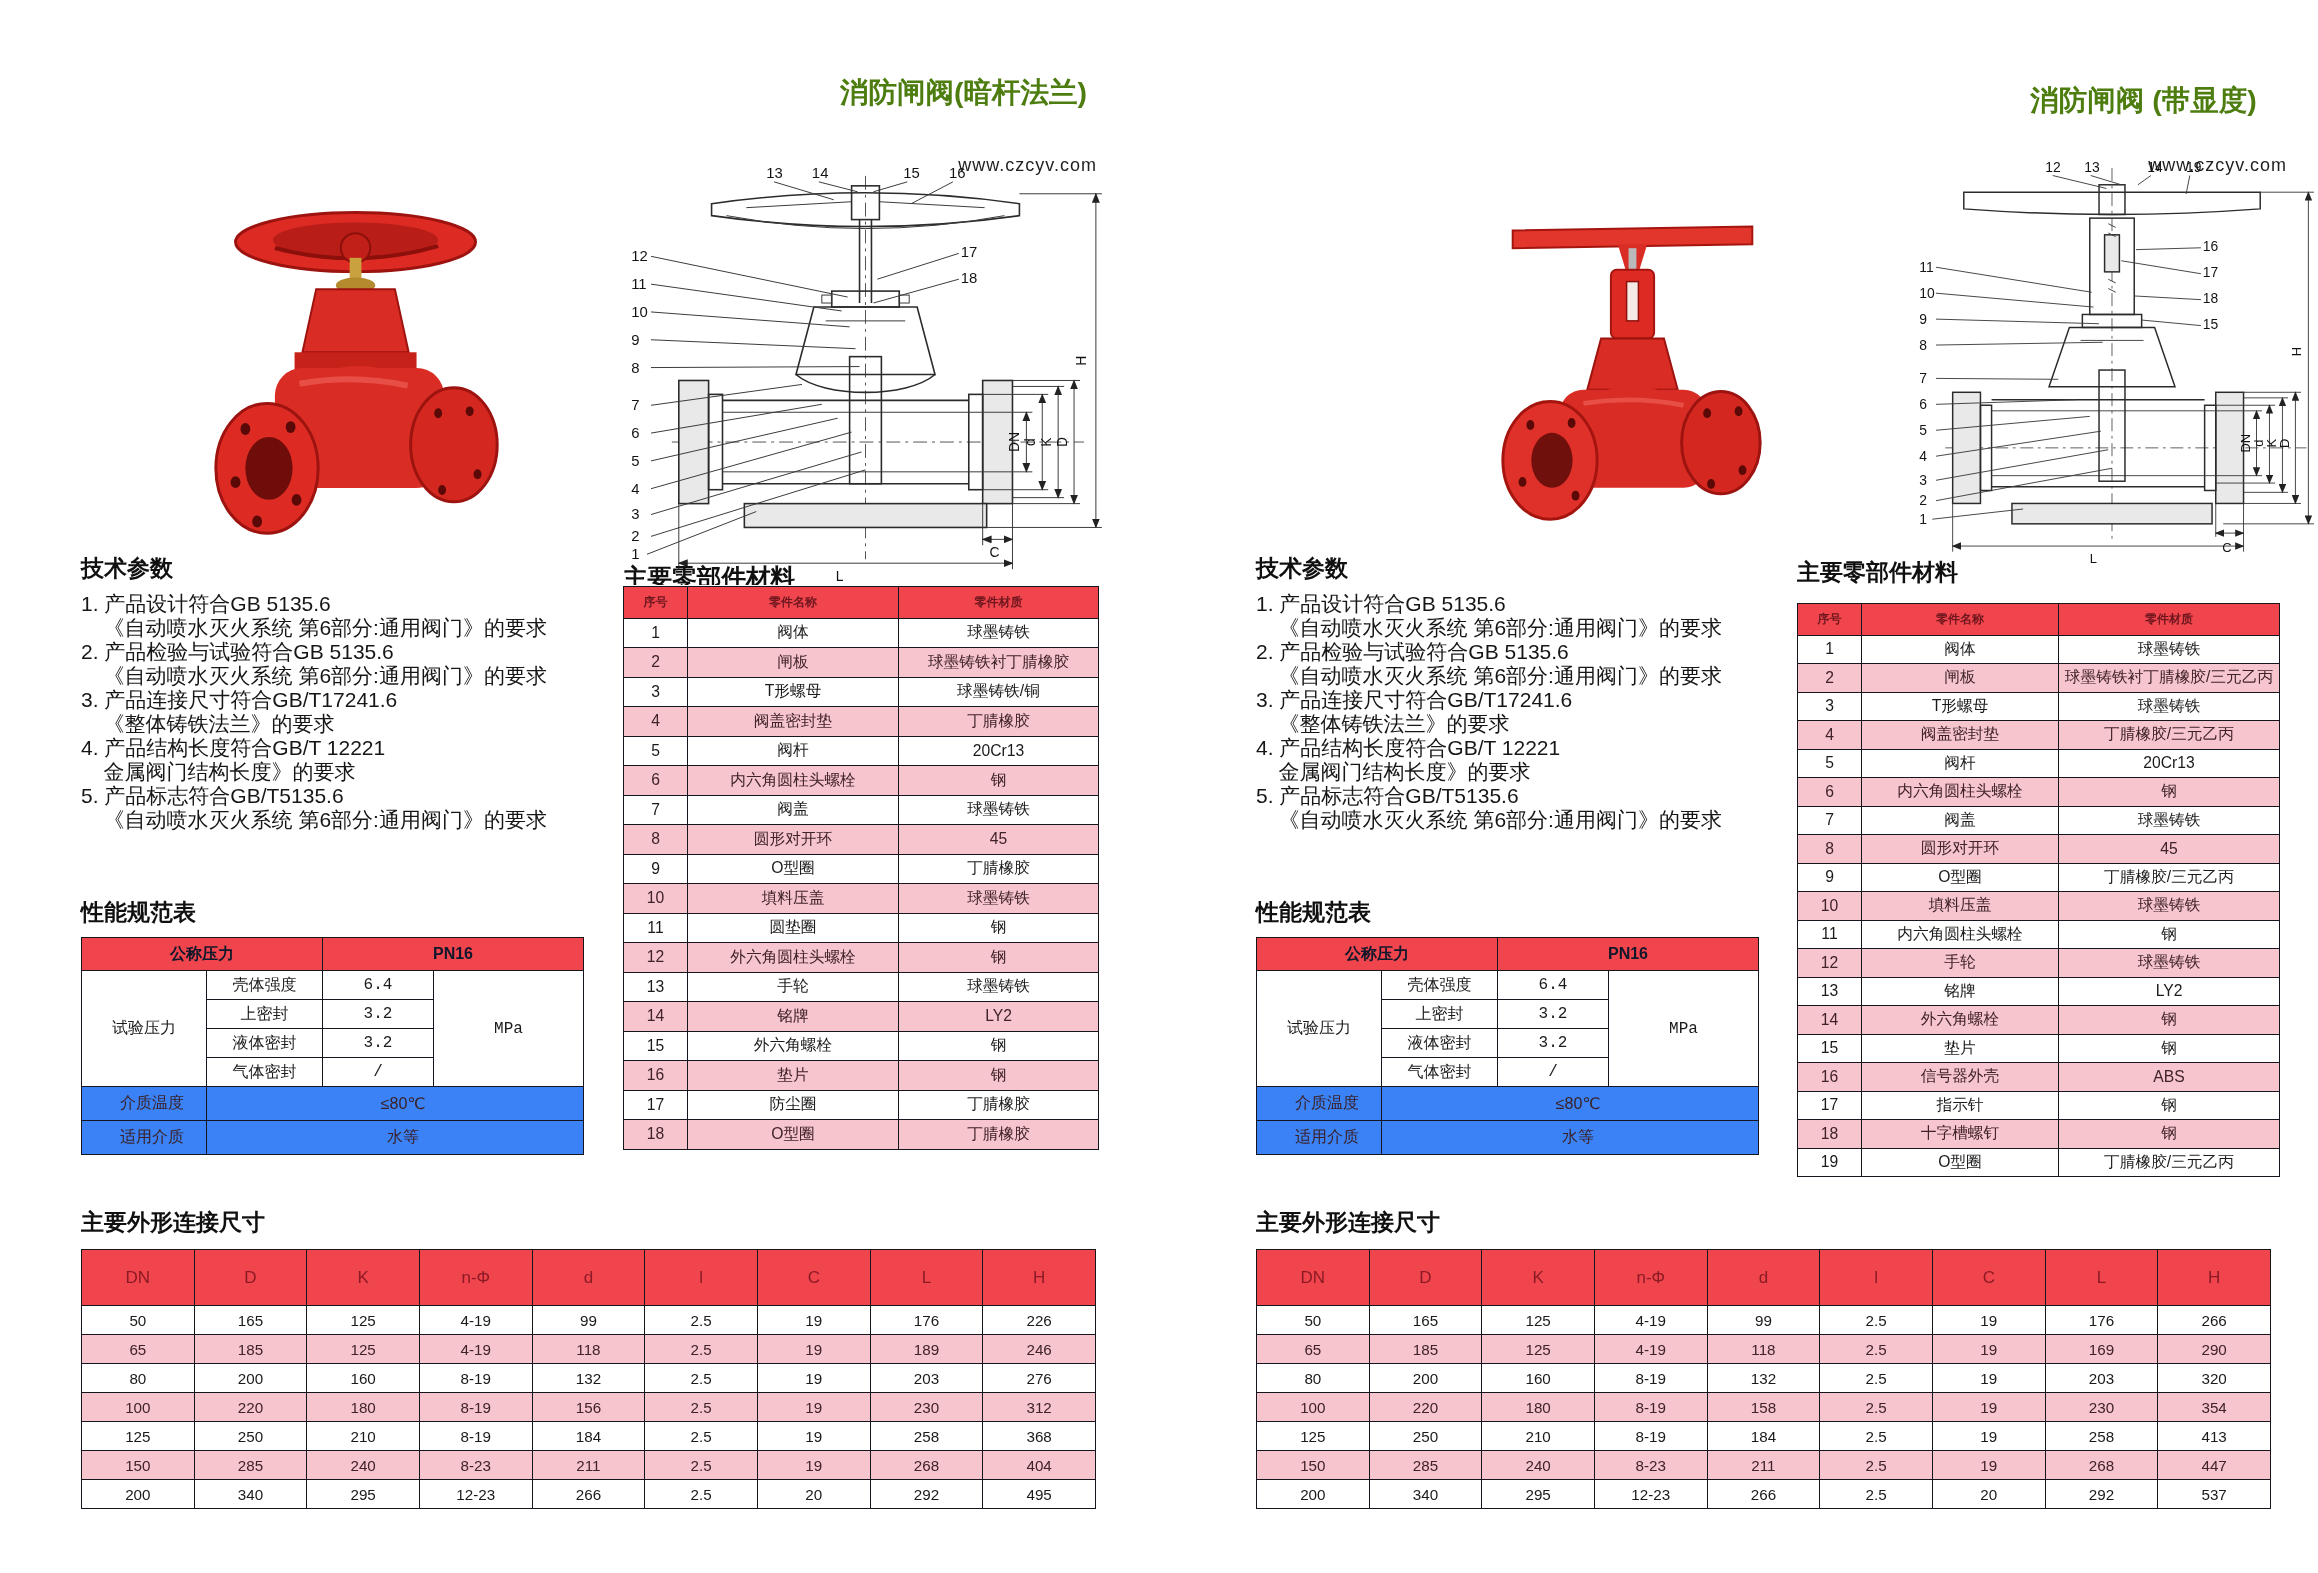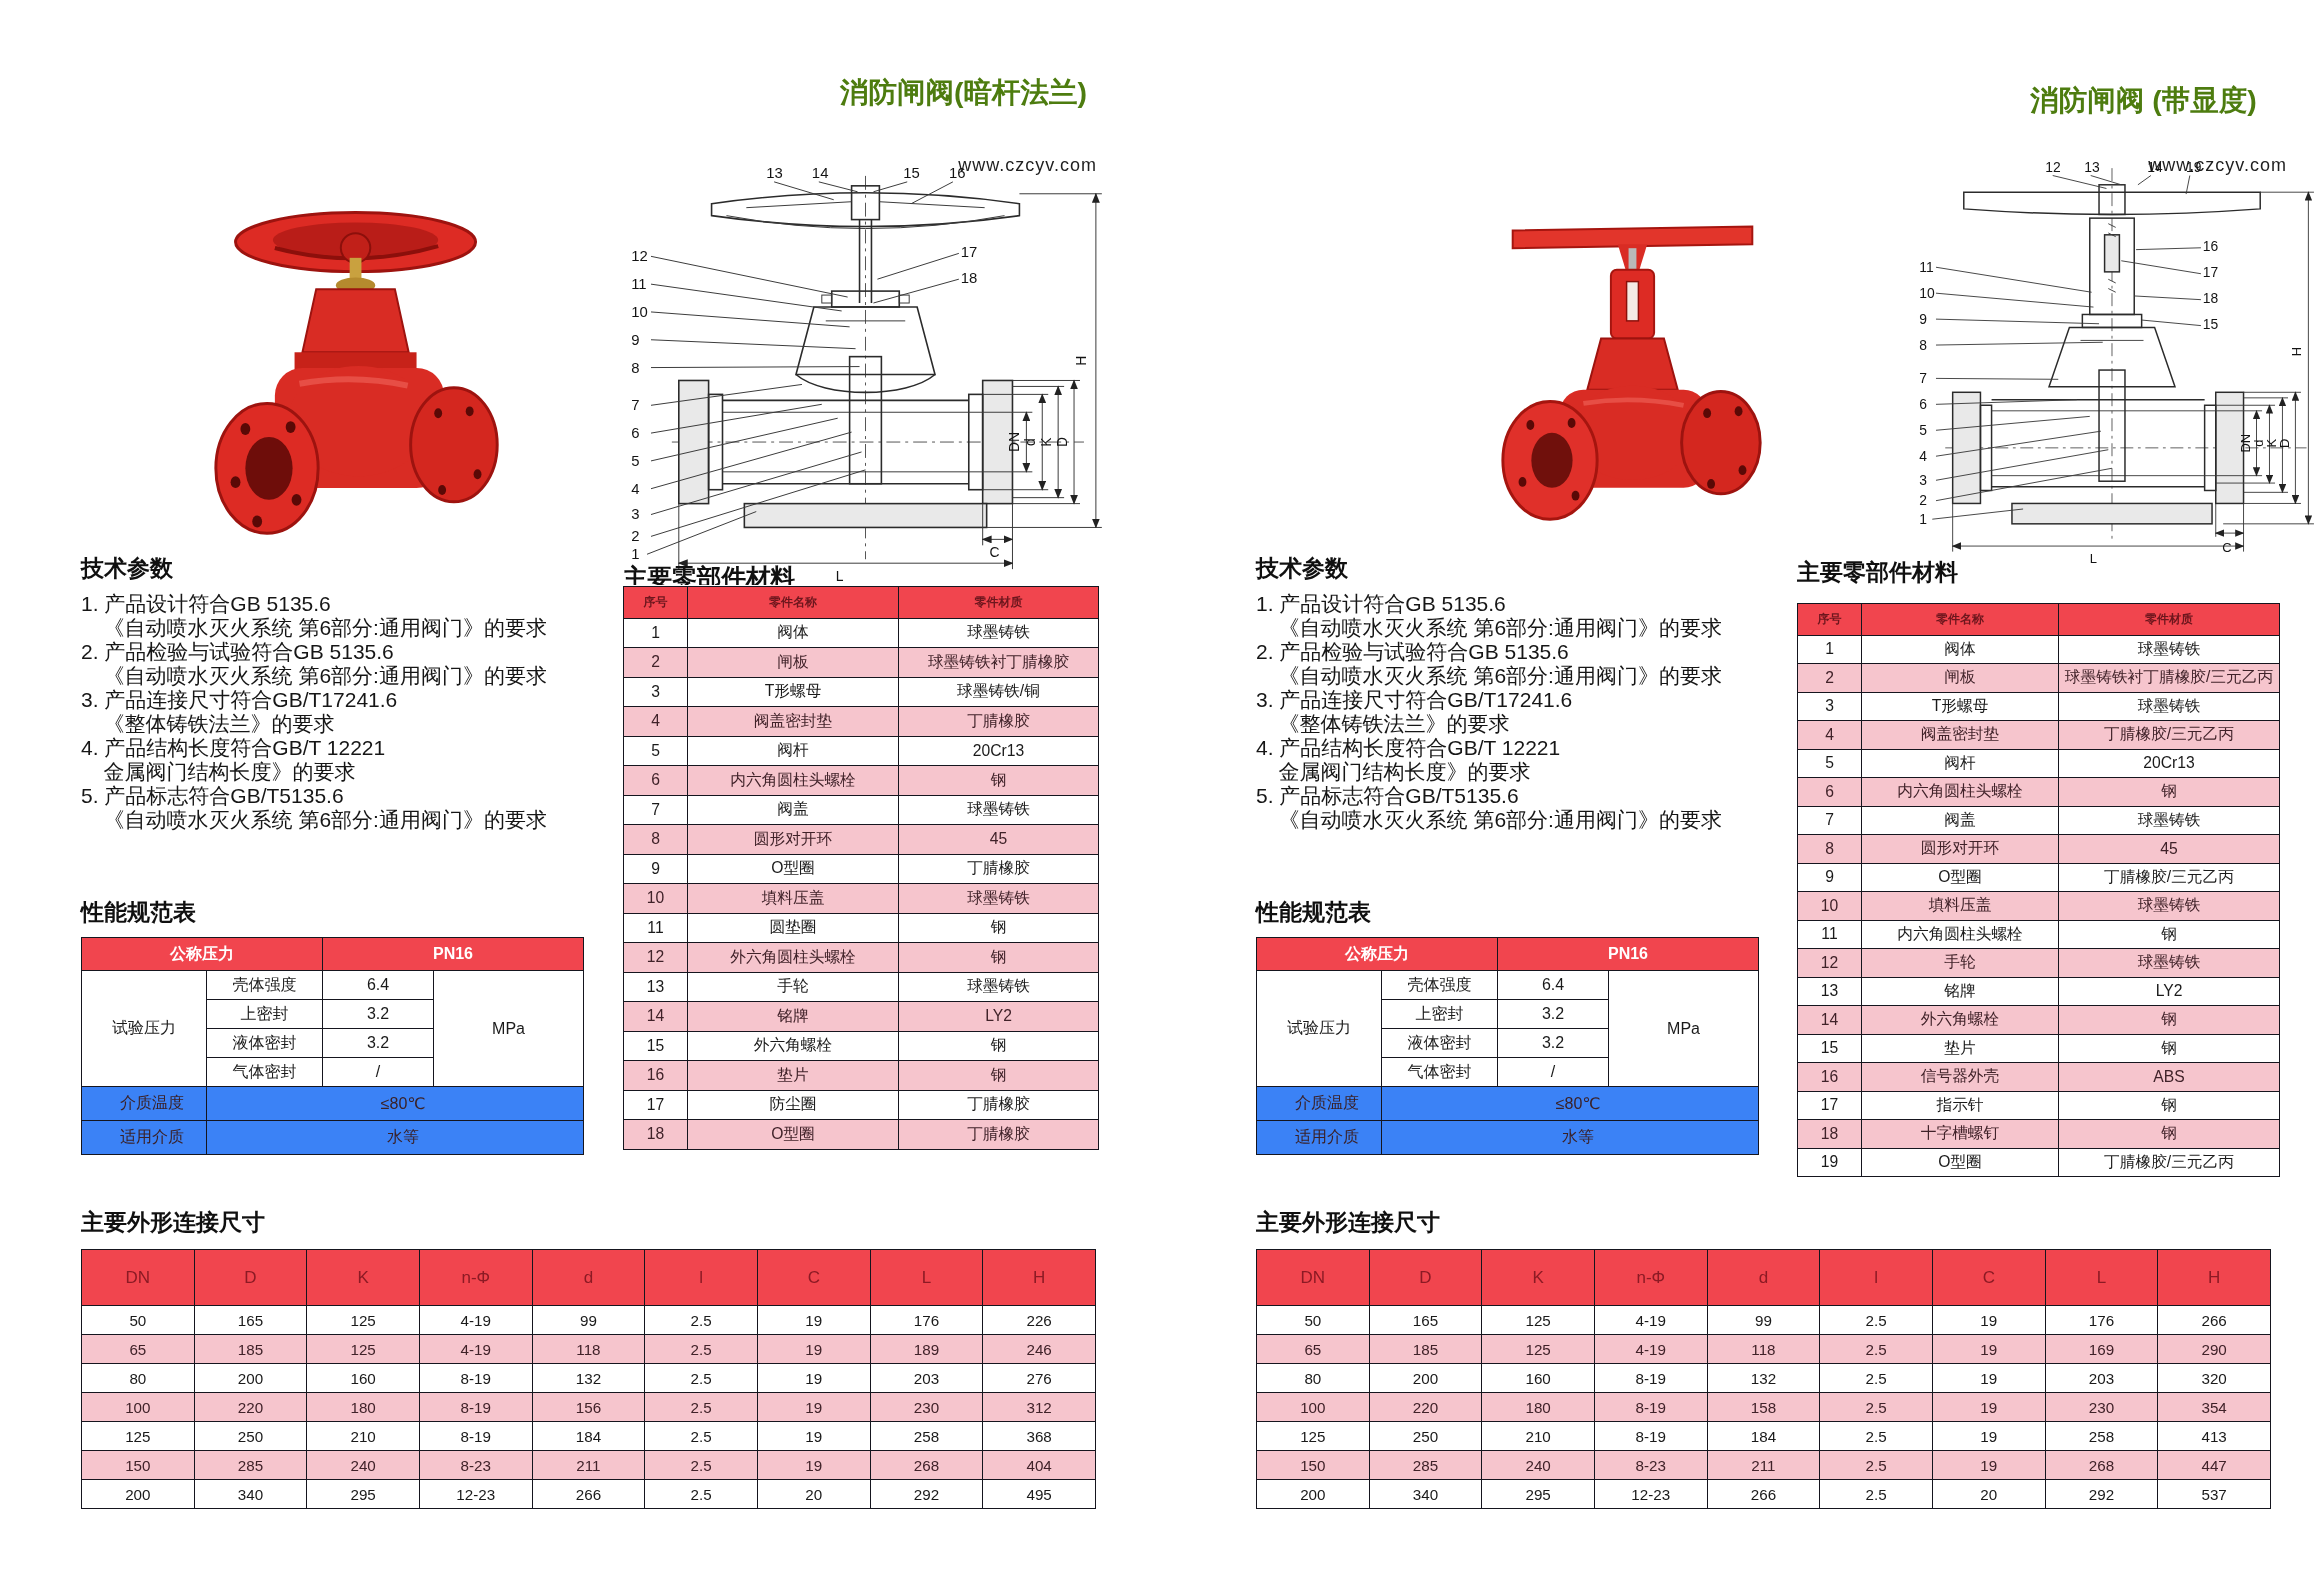--- a/index.html
+++ b/index.html
@@ -16,22 +16,22 @@
   table.tbl{position:absolute;border-collapse:collapse;table-layout:fixed;text-align:center;color:#1a1a1a;background:#ffffff;}
   .tbl th,.tbl td{border:1.5px solid #15151e;overflow:hidden;padding:0;}
   .parts th{background:#f1454e;color:#6d161d;font-size:12px;height:30.5px;font-weight:bold;}
   .parts td{font-size:15.7px;height:28.5px;}
   .parts tbody tr:nth-child(even){background:#f6c5cd;color:#402229;}
   .parts-r td{height:27.5px;}
   .dims th{background:#f1454e;color:#8c1a24;font-size:17px;height:55px;font-weight:normal;}
   .dims td{font-size:15.2px;height:28px;}
   .dims tbody tr:nth-child(even){background:#f6c5cd;color:#402229;}
   .perf td{font-size:16px;}
-  .perf .hdr td{background:#f1454e;color:#ffffff;height:32px;font-weight:bold;}
-  .perf .mid td{height:28px;}
+  .perf .hdr td{background:#f1454e;color:#0f172a;height:32px;font-weight:bold;}
+  .perf .mid td{height:28px;font-family:Liberation Mono, monospace;}
   .perf .pinkrow td{background:#3b82f6;color:#3a2127;height:33px;padding-left:16px;}
   svg .ln{stroke:#2b2b2b;stroke-width:1.6;fill:none;}
   svg .thin{stroke:#3a3a3a;stroke-width:1;fill:none;}
   svg .cl{stroke:#555;stroke-width:1;stroke-dasharray:14 5 3 5;fill:none;}
   svg .co{font-size:15px;fill:#141414;}
   svg .dim{font-size:14px;fill:#141414;}
   svg .fillg{fill:#e9e9e9;stroke:#2b2b2b;stroke-width:1.6;}
 </style>
 </head>
 <body>

